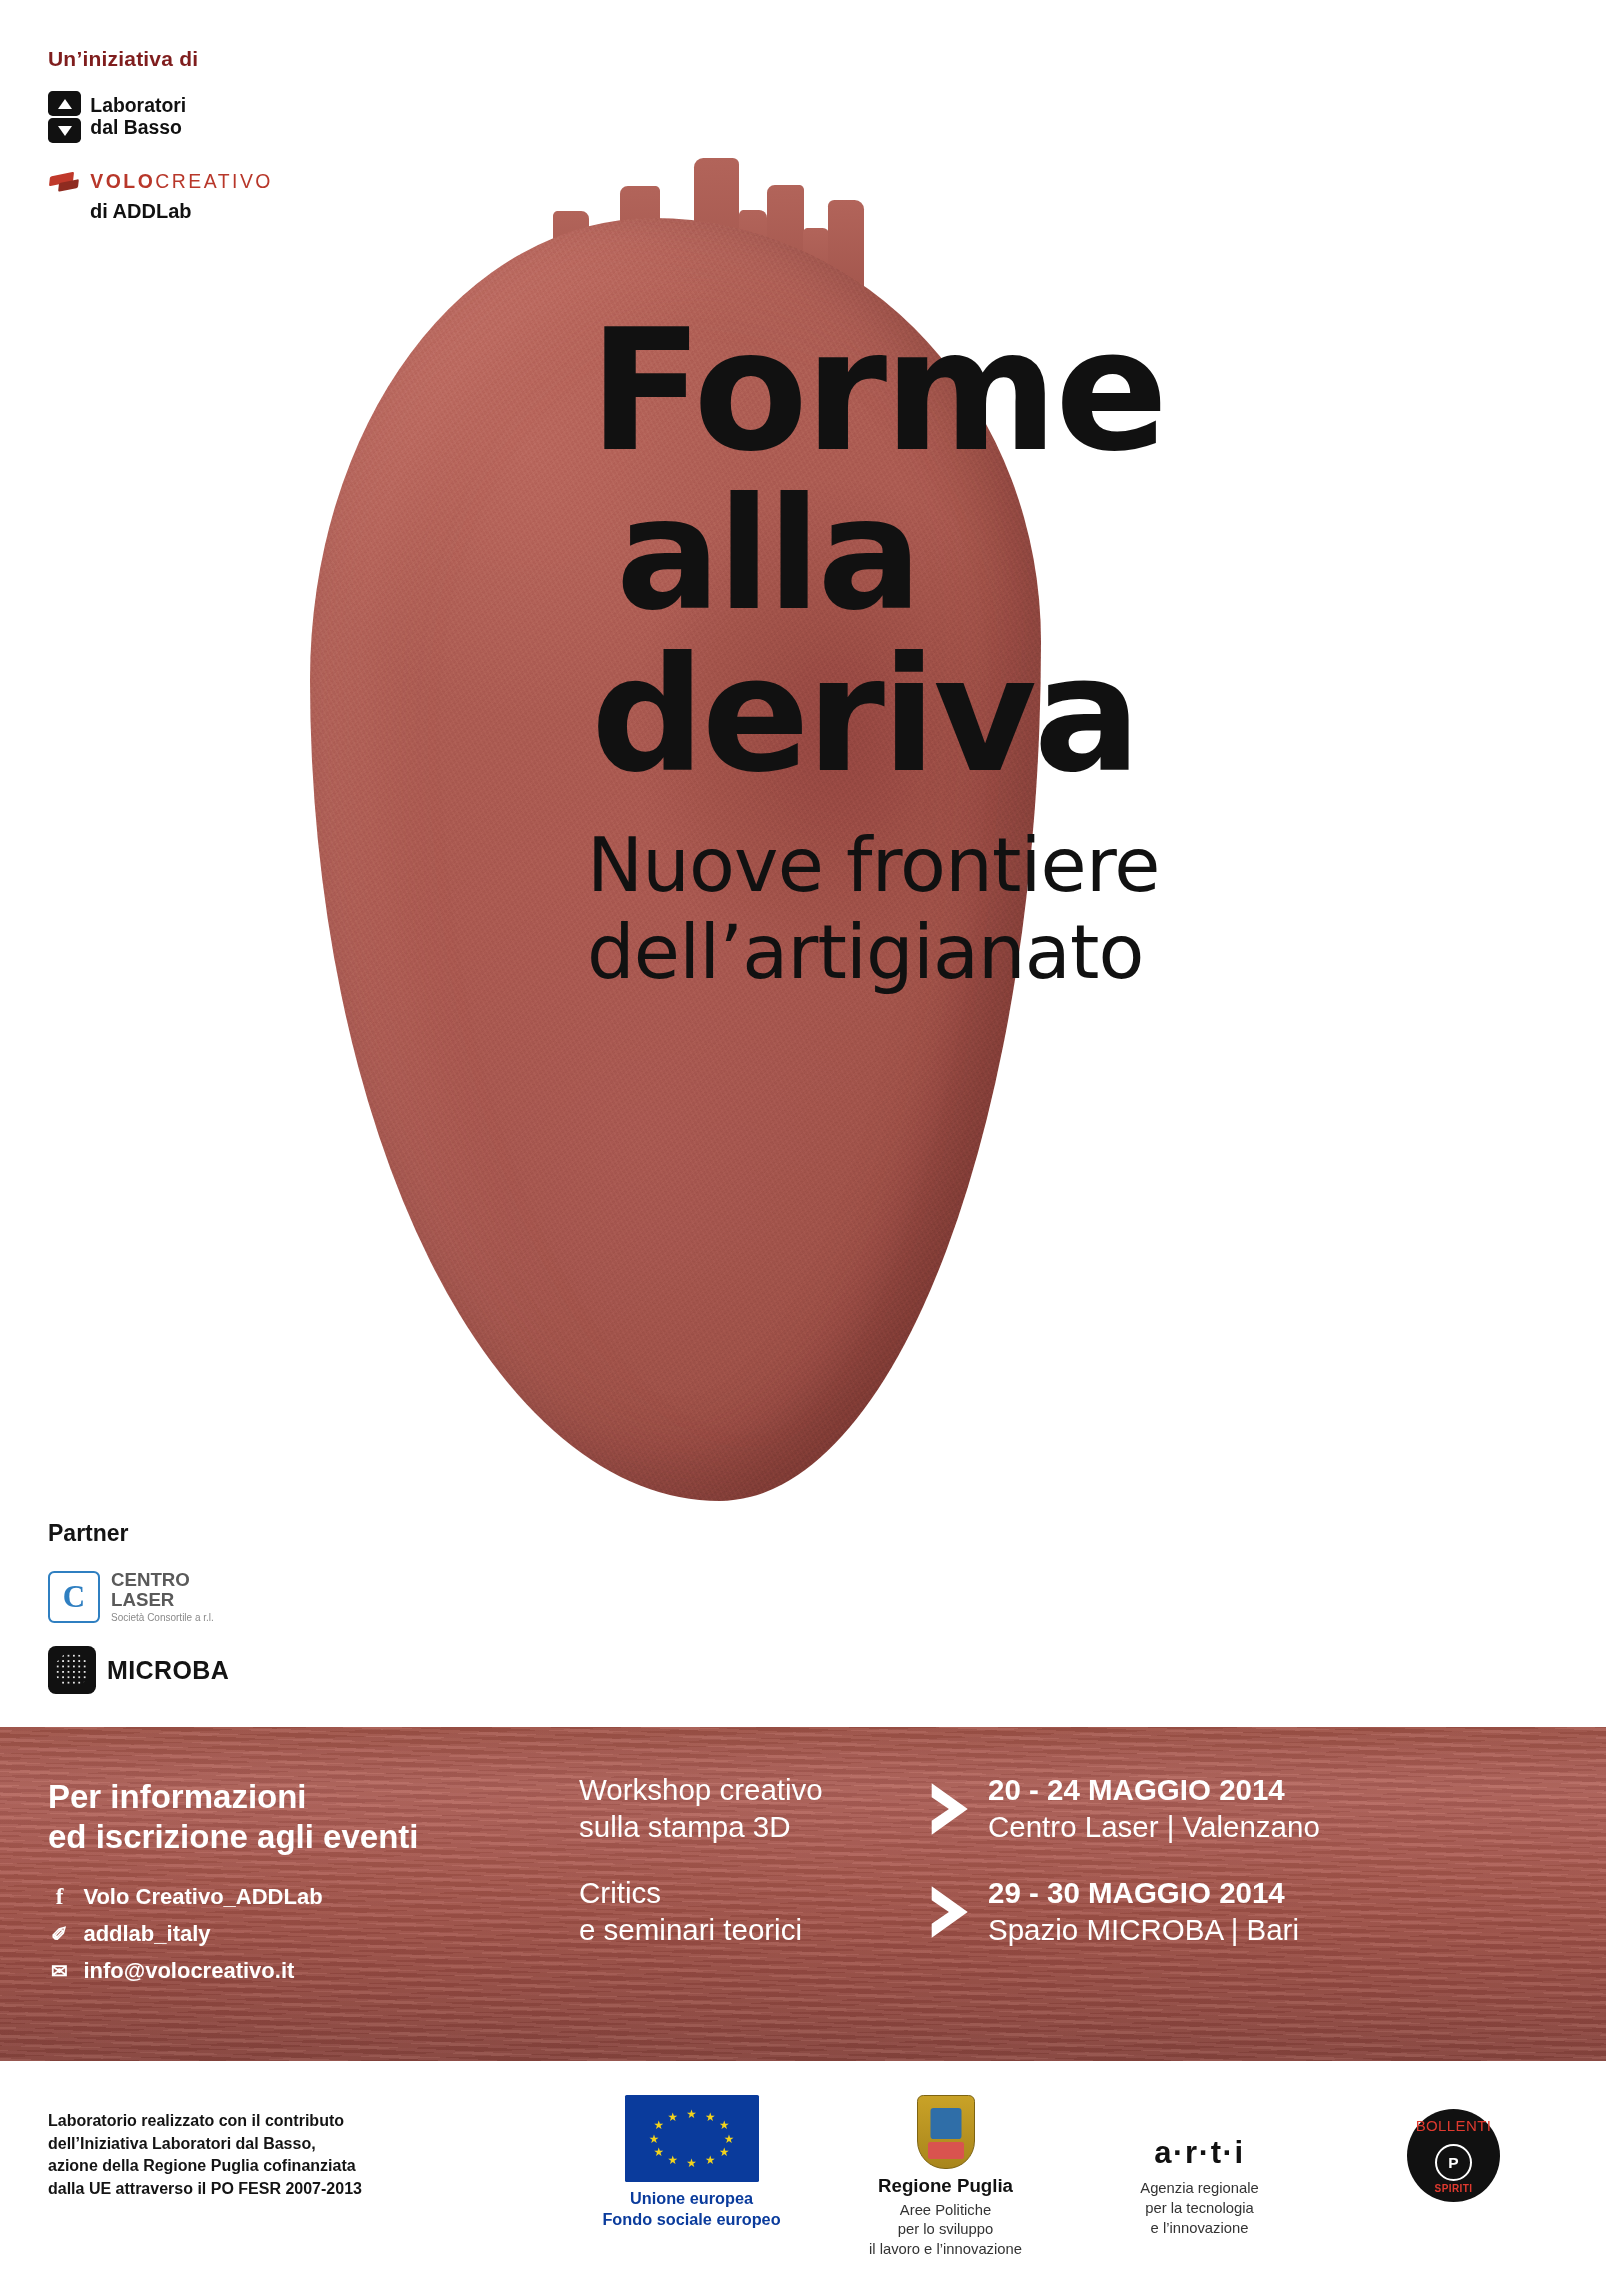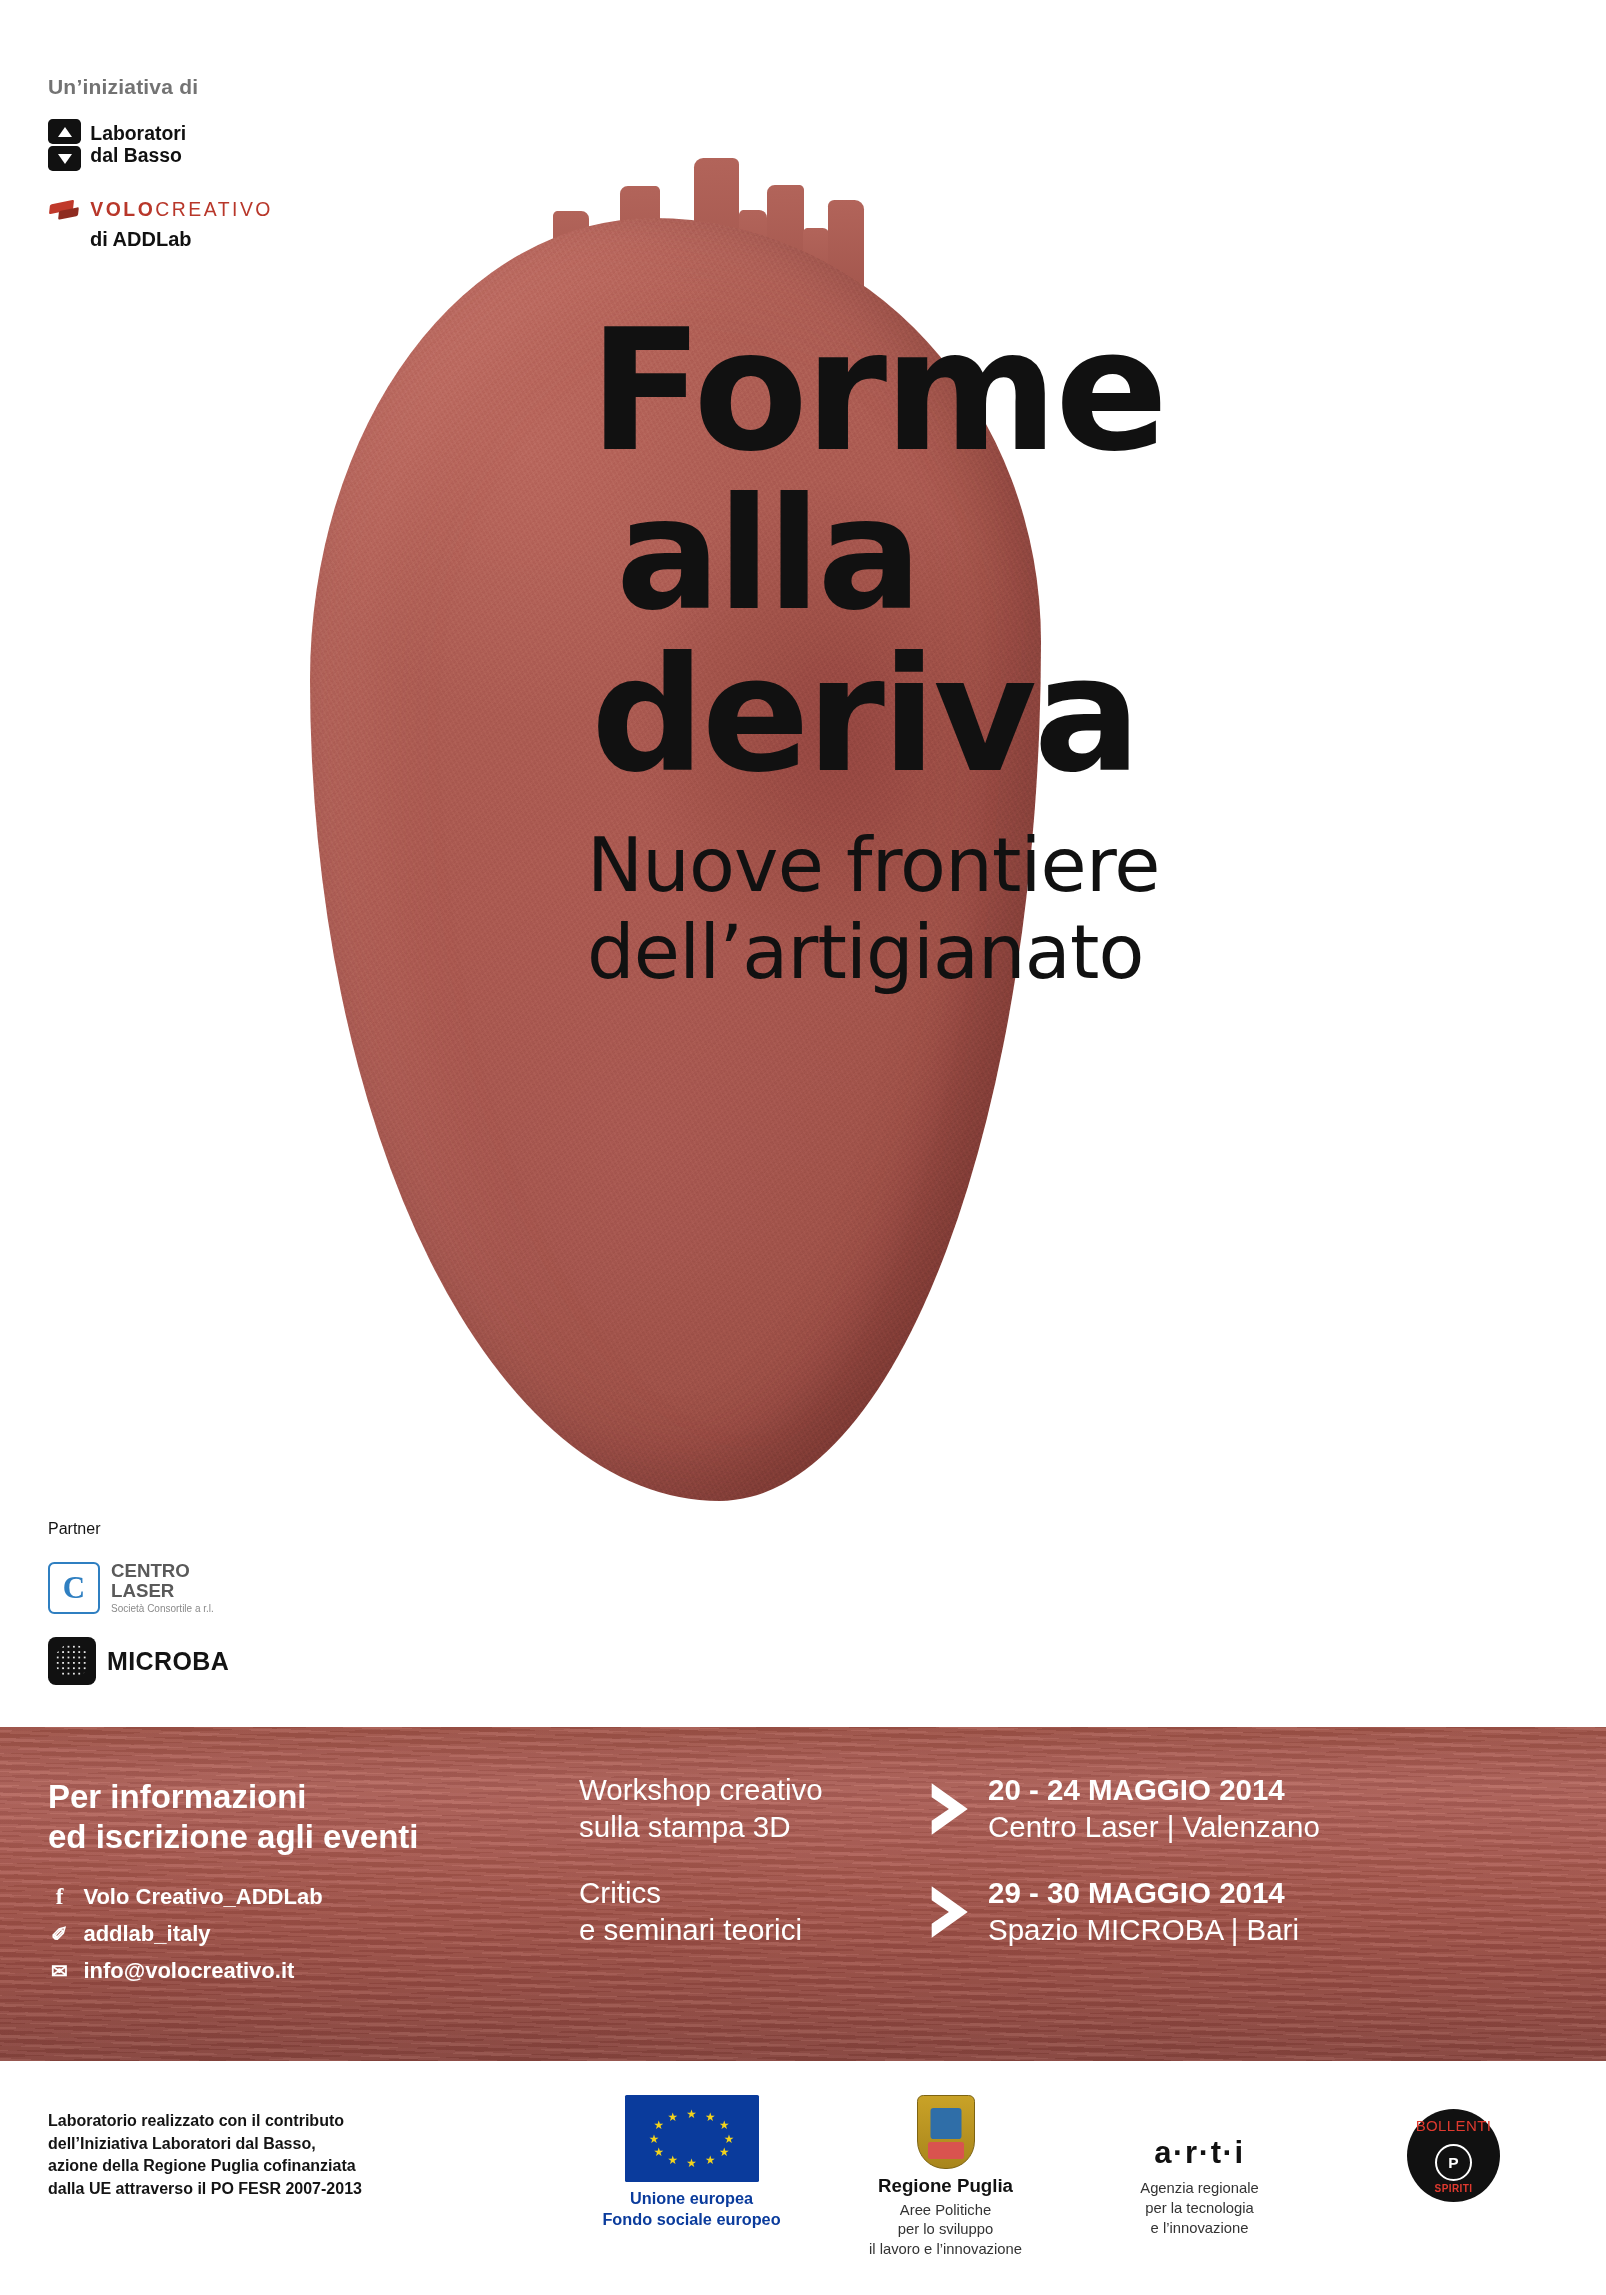--- a/index.html
+++ b/index.html
@@ -85,22 +85,21 @@
   .initiative {
     position: absolute;
     left: 48px;
     top: 47px;
     width: 295px;
   }
   .initiative-label {
     font-size: 21px;
     font-weight: bold;
     letter-spacing: 0.2px;
-    color: #737373;
-    margin-top: 28px;
+    color: #7f1d1d;
   }
   .ldb {
     margin-top: 20px;
     display: flex;
     align-items: center;
     gap: 9.3px;
   }
   .ldb-mark {
     width: 33px;
     display: flex;
@@ -208,22 +207,22 @@
   .h-sub .l2 { margin-left: 0px; }
 
   
   .partner {
     position: absolute;
     left: 48px;
     top: 1520px;
     width: 326px;
   }
   .partner-label {
-    font-size: 16px;
-    font-weight: normal;
+    font-size: 23px;
+    font-weight: bold;
     color: #141414;
   }
   .partner-item {
     margin-top: 23px;
     display: flex;
     align-items: center;
     gap: 11px;
   }
   .cl-mark {
     width: 48px; height: 48px;

